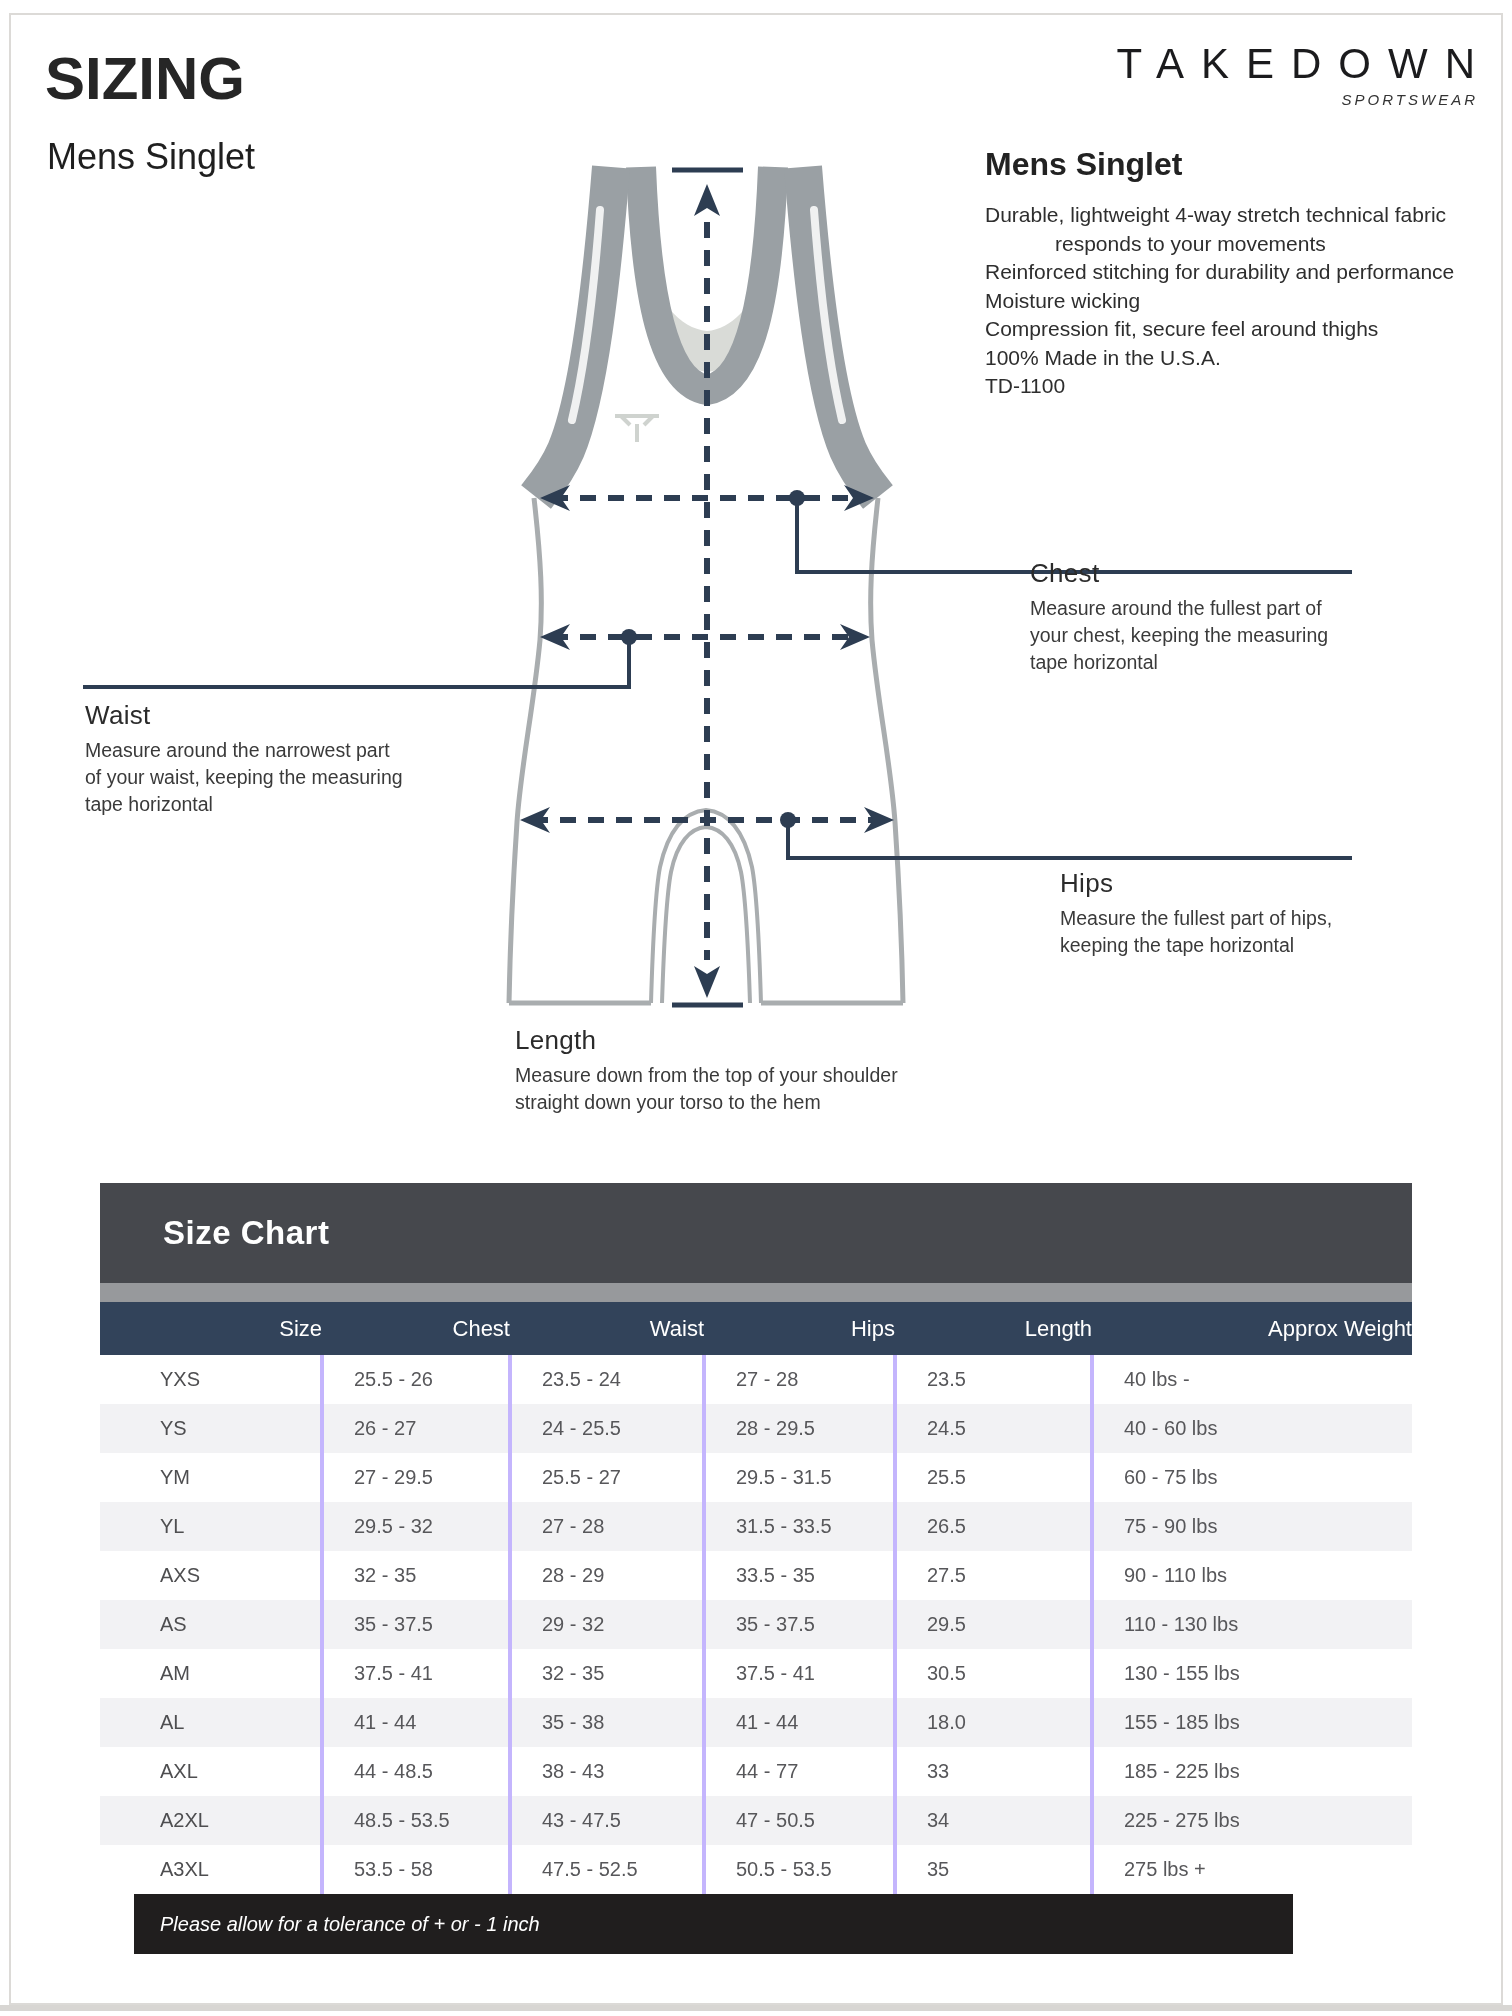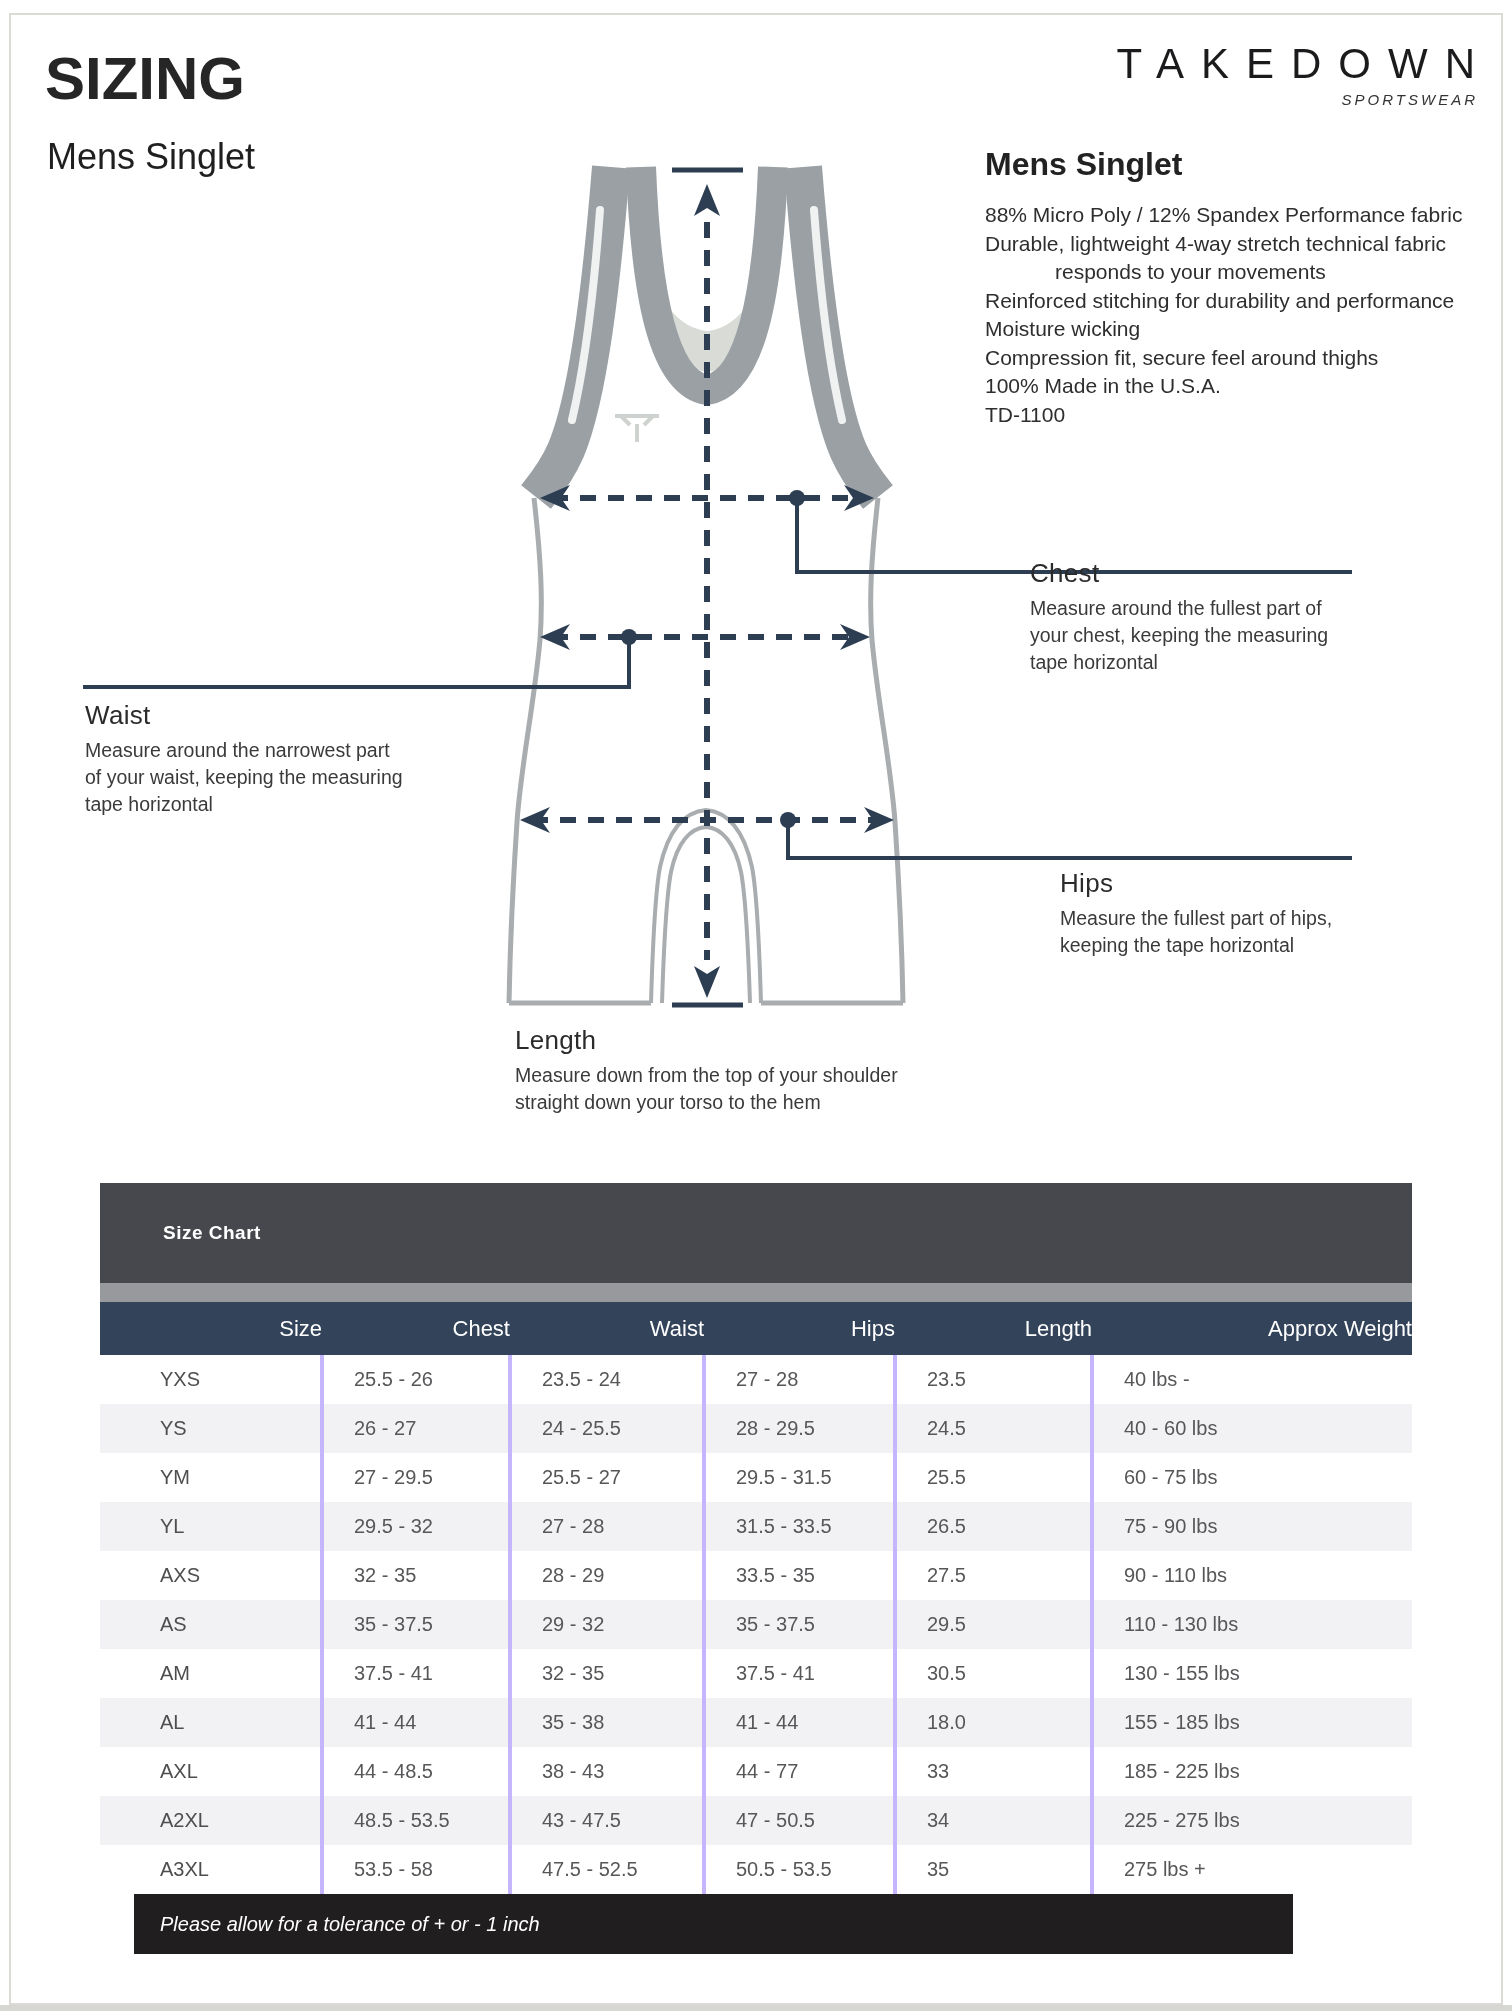--- a/index.html
+++ b/index.html
@@ -32,21 +32,21 @@
   .measure.chest  { left:1030px; top:558px; width:360px; }
   .measure.waist  { left:85px;  top:700px; width:370px; }
   .measure.hips   { left:1060px; top:868px; width:340px; }
   .measure.length { left:515px; top:1025px; width:470px; }
 
   .diagram-svg { position:absolute; left:0; top:0; pointer-events:none; }
 
   
   .size-chart { position:absolute; left:100px; top:1183px; width:1312px; }
   .sc-title-band { height:100px; background:#46484d; color:#fff; display:flex; align-items:center;
-    padding-left:63px; box-sizing:border-box; font-size:19px; font-weight:700; letter-spacing:.5px; }
+    padding-left:63px; box-sizing:border-box; font-size:33px; font-weight:700; letter-spacing:.5px; }
   .sc-sep { height:19px; background:#97999c; }
   table.sc { width:1312px; border-collapse:collapse; table-layout:fixed; }
   table.sc th { height:53px; background:#32435a; color:#fff; font-weight:400; font-size:22px;
     text-align:right; padding:0 0 0 18px; }
   table.sc th:first-child { padding-left:60px; }
   table.sc td { height:49px; font-size:20px; color:#57575a; padding:0 0 0 30px; text-align:left; }
   table.sc td:first-child { padding-left:60px; color:#4e4e50; }
   table.sc tbody tr:nth-child(even) { background:#f2f2f4; }
   table.sc tbody td + td { border-left:4px solid #c4b5fd; }
   .sc-footnote { margin-left:34px; width:1159px; height:60px; background:#201e1e; color:#fff;
@@ -121,21 +121,20 @@
       <path d="M 532,820 L 882,820" stroke-width="6" stroke-dasharray="16 12" fill="none"></path>
       <polygon points="520,820 550,807 541,820 550,833" stroke="none"></polygon>
       <polygon points="894,820 864,807 873,820 864,833" stroke="none"></polygon>
       <circle cx="788" cy="820" r="8" stroke="none"></circle>
       <polyline points="788,820 788,858 1352,858" fill="none" stroke-width="4"></polyline>
     </g>
   </svg>
 
   <div class="product-info">
     <div class="product-title">Mens Singlet</div>
-    <div class="product-line">88% Micro Poly / 12% Spandex Performance fabric</div>
     <div class="product-line">Durable, lightweight 4-way stretch technical fabric</div>
     <div class="product-line indent">responds to your movements</div>
     <div class="product-line">Reinforced stitching for durability and performance</div>
     <div class="product-line">Moisture wicking</div>
     <div class="product-line">Compression fit, secure feel around thighs</div>
     <div class="product-line">100% Made in the U.S.A.</div>
     <div class="product-line">TD-1100</div>
   </div>
 
   <div class="measure chest">

